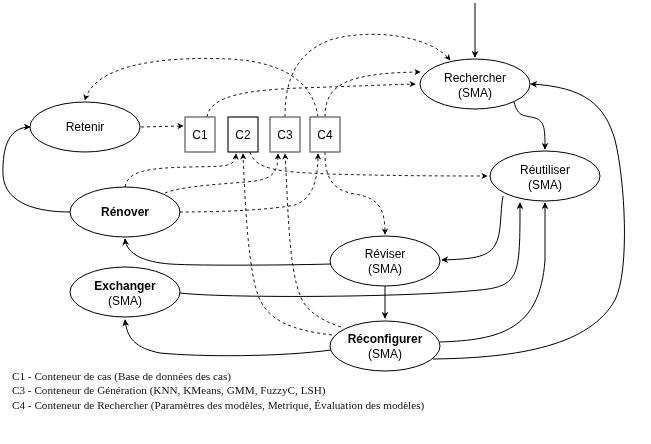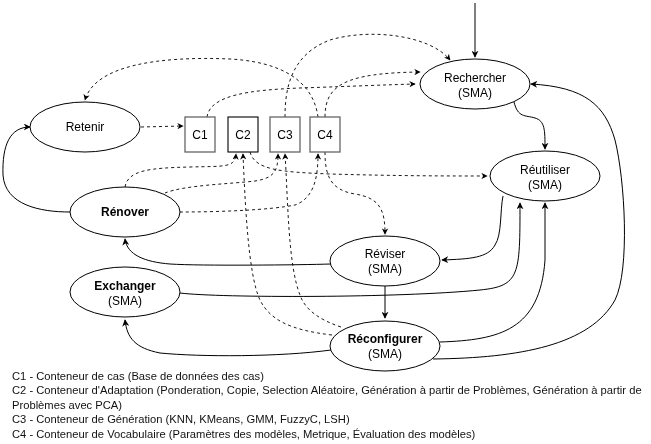--- a/index.html
+++ b/index.html
@@ -2,21 +2,21 @@
 <html><head>
 <meta charset="utf-8">
 <style>
   html, body { margin:0; padding:0; background:#ffffff; }
   body { width:651px; height:444px; position:relative; overflow:hidden; font-family:"Liberation Sans", sans-serif; }
   #diagram { position:absolute; left:0; top:0; width:651px; height:444px; }
   svg text { font-family:"Liberation Sans", sans-serif; fill:#000; }
   .node-label { font-size:12px; }
   .node-label.bold { font-weight:bold; }
   .legend { position:absolute; left:12px; top:369px; width:635px; font-size:11.2px; line-height:14.4px; color:#111; }
-  .legend div { white-space:normal; }
+  .legend div { white-space:normal;font-family:Liberation Serif, serif; }
 </style>
 </head>
 <body>
 
 <svg id="diagram" width="651" height="444" viewBox="0 0 651 444" xmlns="http://www.w3.org/2000/svg">
   <defs>
     <marker id="arrow" viewBox="0 0 10 10" refX="9" refY="5" markerWidth="7" markerHeight="7" orient="auto-start-reverse">
       <path d="M0,0 L10,5 L0,10 L3,5 z" fill="#000"></path>
     </marker>
   </defs>
@@ -102,16 +102,15 @@
     <text class="node-label" x="285" y="139" text-anchor="middle">C3</text>
   </g>
   <g>
     <rect x="310" y="117" width="30" height="35" fill="#fff" stroke="#666" stroke-width="1.3"></rect>
     <text class="node-label" x="325" y="139" text-anchor="middle">C4</text>
   </g>
 </svg>
 
 <div class="legend">
   <div>C1 - Conteneur de cas (Base de données des cas)</div>
-  <div>C2 - Conteneur d'Adaptation (Ponderation, Copie, Selection Aléatoire, Génération à partir de Problèmes, Génération à partir de Problèmes avec PCA)</div>
   <div>C3 - Conteneur de Génération (KNN, KMeans, GMM, FuzzyC, LSH)</div>
-  <div>C4 - Conteneur de Vocabulaire (Paramètres des modèles, Metrique, Évaluation des modèles)</div>
+  <div>C4 - Conteneur de Rechercher (Paramètres des modèles, Metrique, Évaluation des modèles)</div>
 </div>
 
 </body></html>

